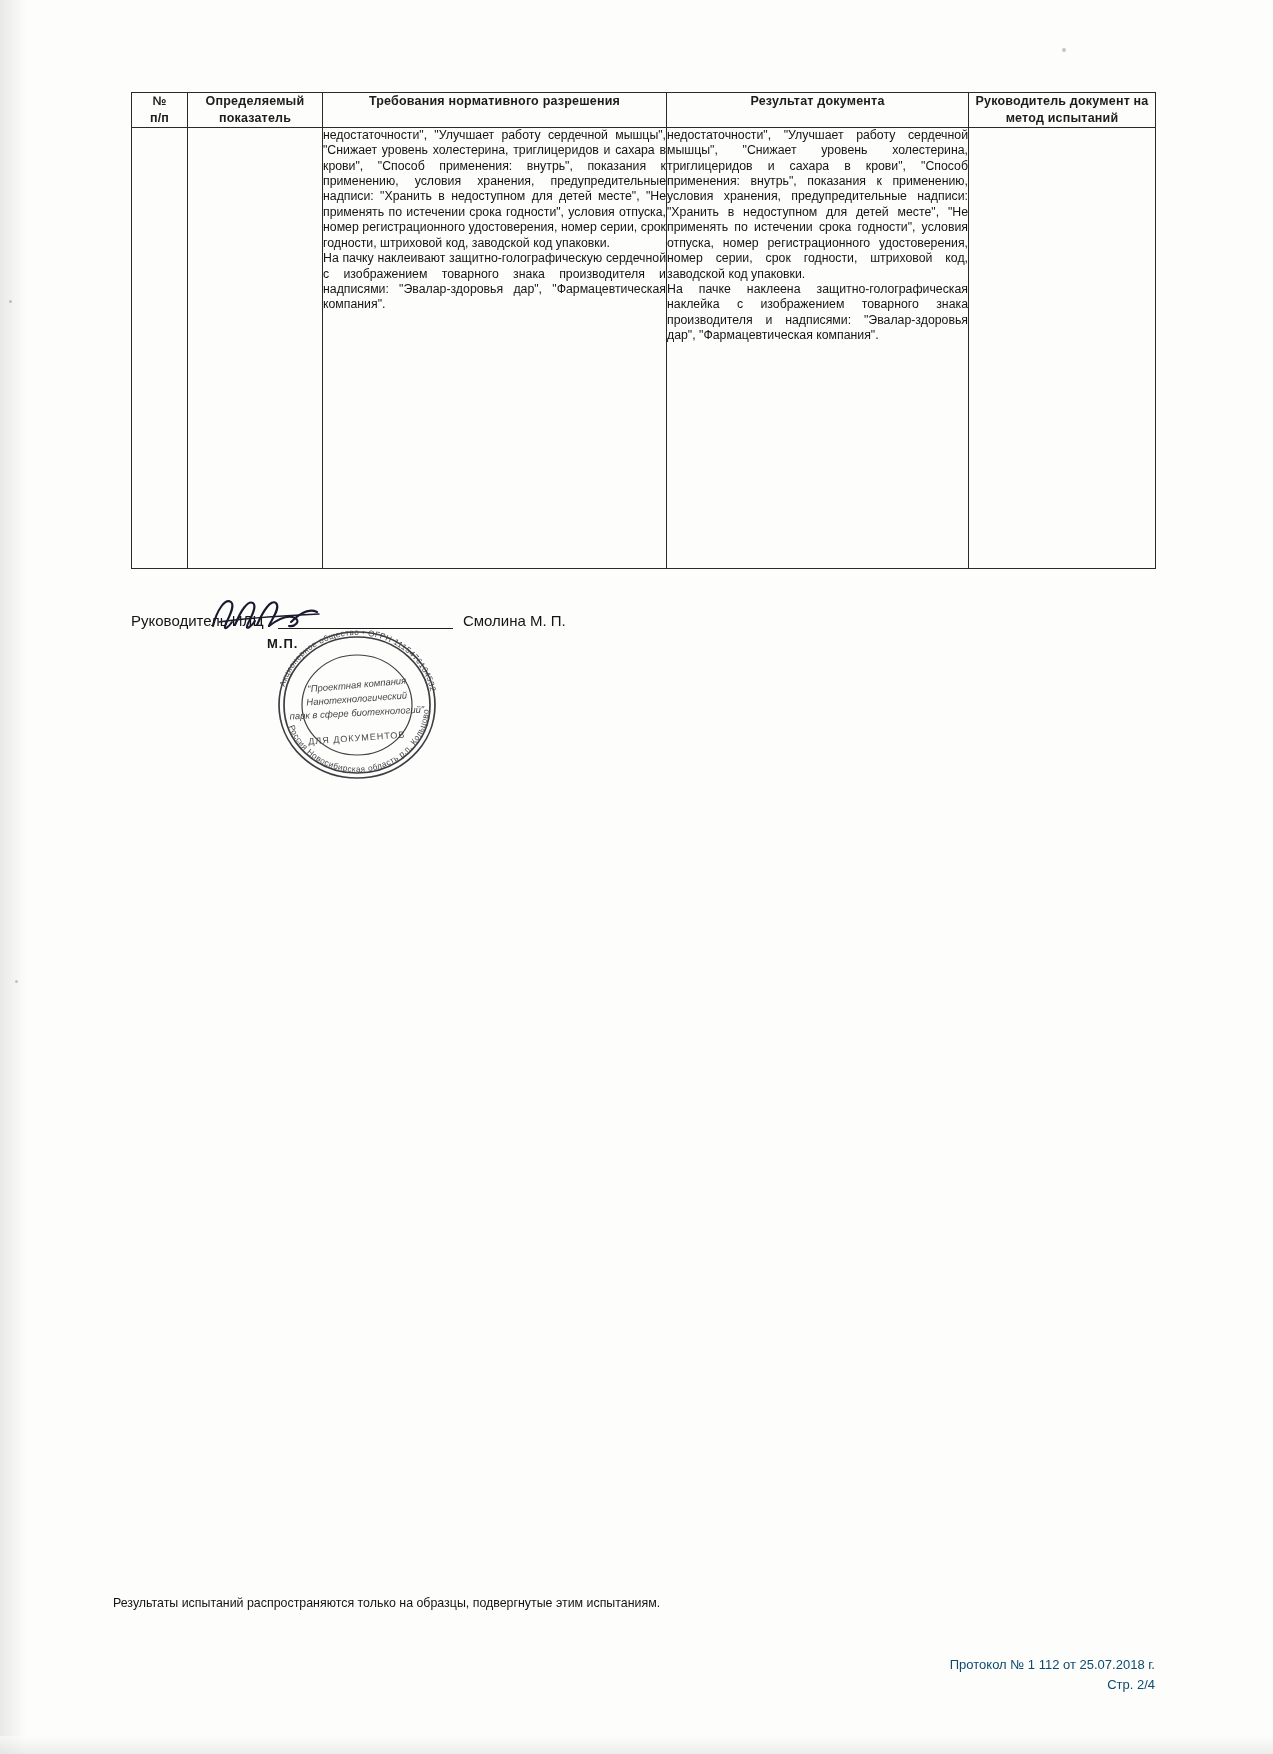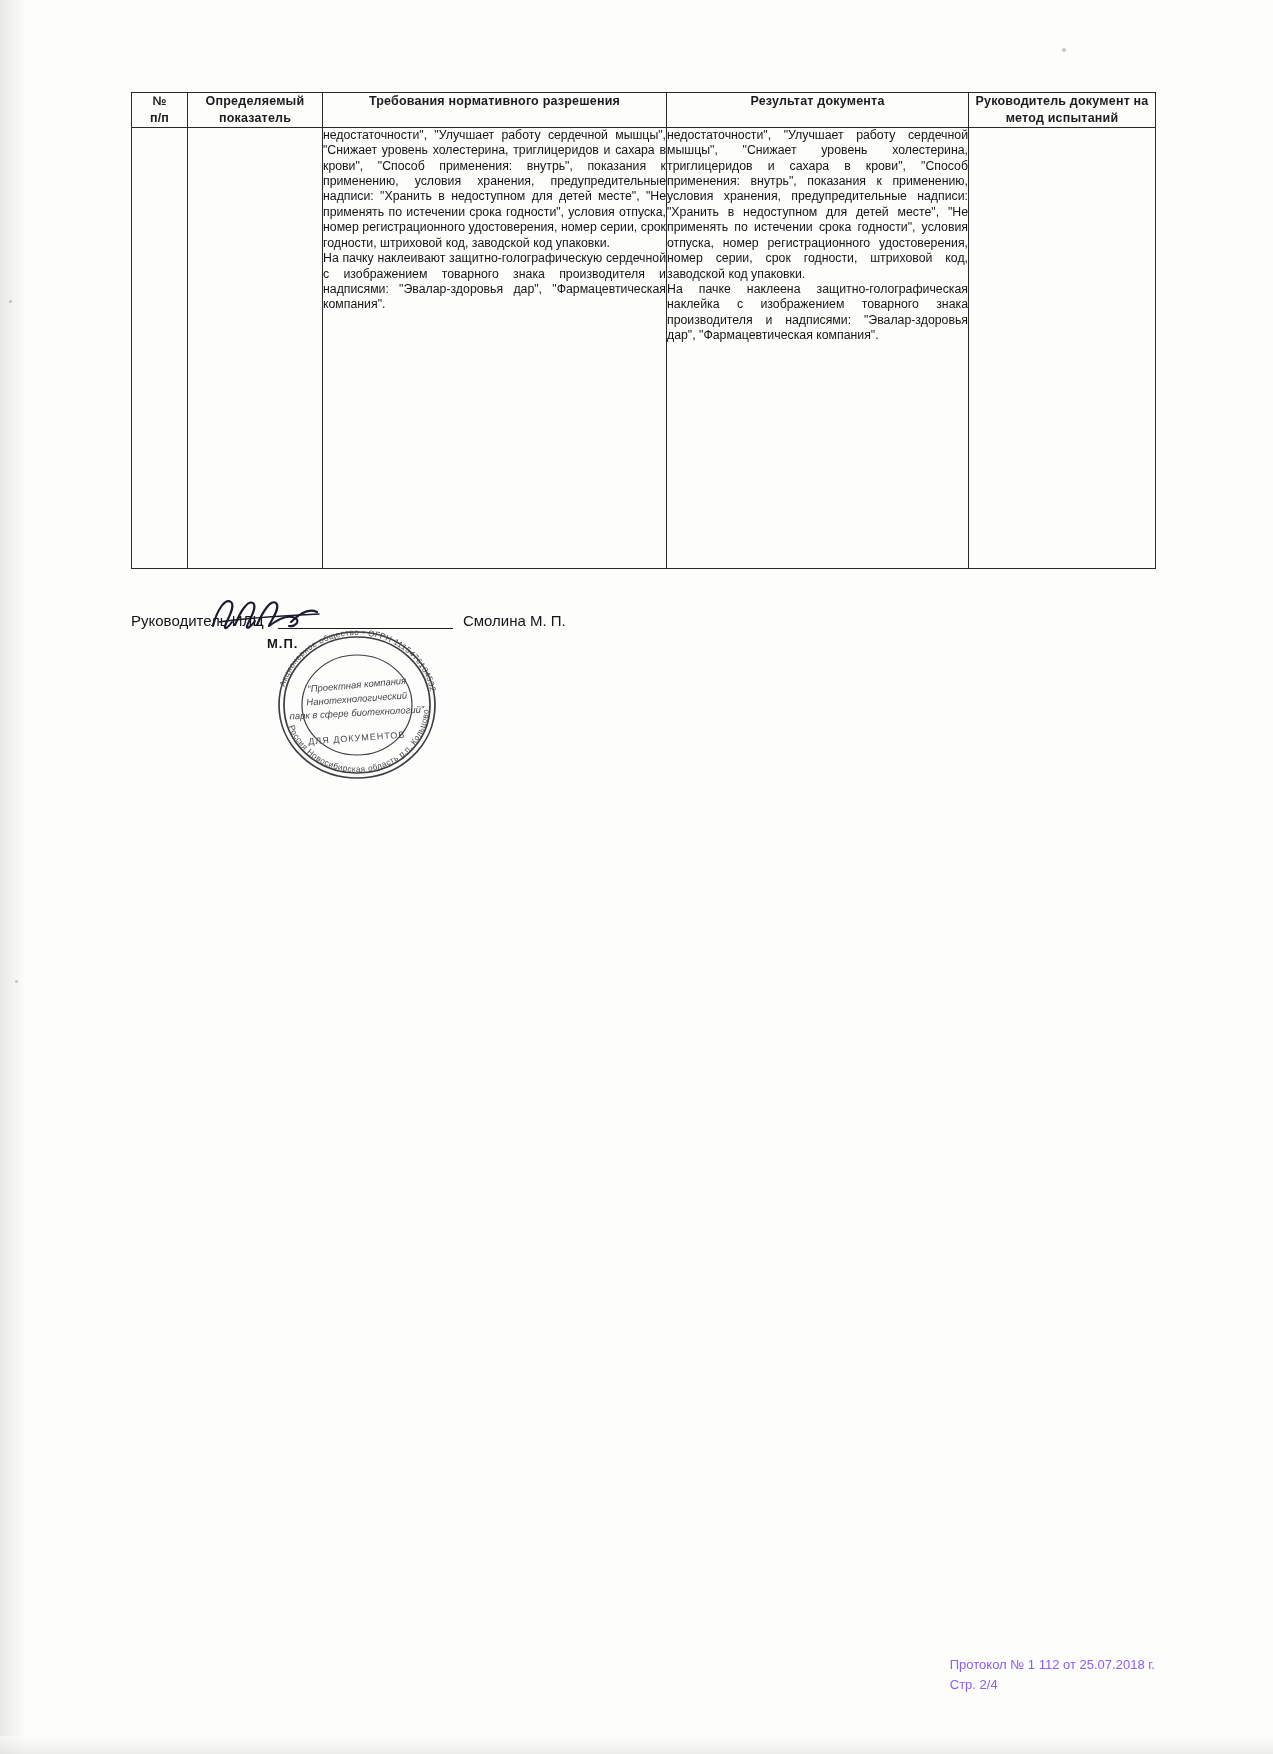--- a/index.html
+++ b/index.html
@@ -145,24 +145,24 @@
     top: 1595px;
     width: 900px;
     font-size: 12.4px;
     line-height: 1.45;
     color: #141414;
   }
   .footer-protocol {
     position: absolute;
     right: 118px;
     top: 1655px;
-    text-align: left;
+    text-align: right;
     font-size: 13px;
     line-height: 1.5;
-    color: #8b5cf6;
+    color: #0c4a6e;
   }
 </style>
 </head>
 <body>
 
 <div class="page">
 
   <div class="scan-edge-left"></div>
   <div class="scan-edge-bottom"></div>
   <div class="speck" style="left:1062px;top:48px;width:4px;height:4px;"></div>
@@ -243,20 +243,21 @@
     </g>
     <g fill="#15151a" font-family="'Liberation Sans', sans-serif" font-size="9.5" font-style="italic" text-anchor="middle">
       <text x="105" y="80" transform="rotate(-5 105 80)">"Проектная компания</text>
       <text x="105" y="94" transform="rotate(-4 105 94)">Нанотехнологический</text>
       <text x="105" y="108" transform="rotate(-3 105 108)">парк в сфере биотехнологий"</text>
     </g>
     <text x="105" y="133" fill="#15151a" font-family="'Liberation Sans', sans-serif" font-size="9" text-anchor="middle" letter-spacing="1" transform="rotate(-4 105 133)">ДЛЯ ДОКУМЕНТОВ</text>
   </svg>
 
   <div class="footer-notes">
+    <div>Результаты испытаний распространяются только на образцы, подвергнутые этим испытаниям.</div>
   </div>
 
   <div class="footer-protocol">
     <div>Протокол № 1 112 от 25.07.2018 г.</div>
     <div>Стр. 2/4</div>
   </div>
 
 </div>
 
 </body></html>

